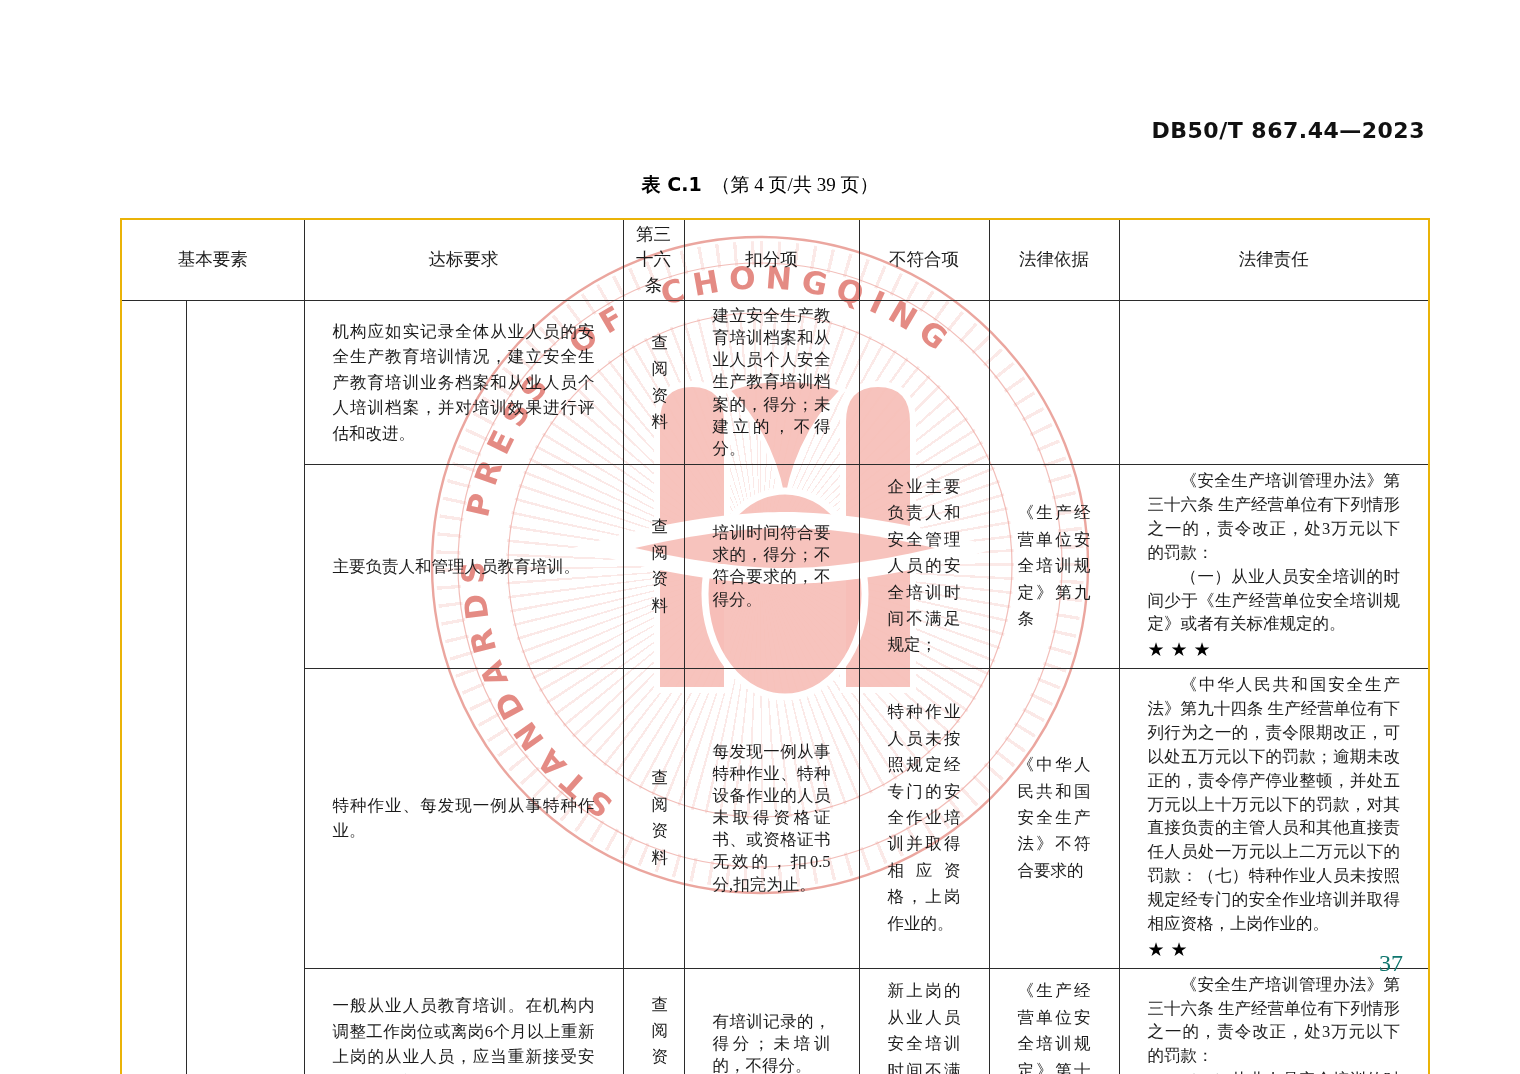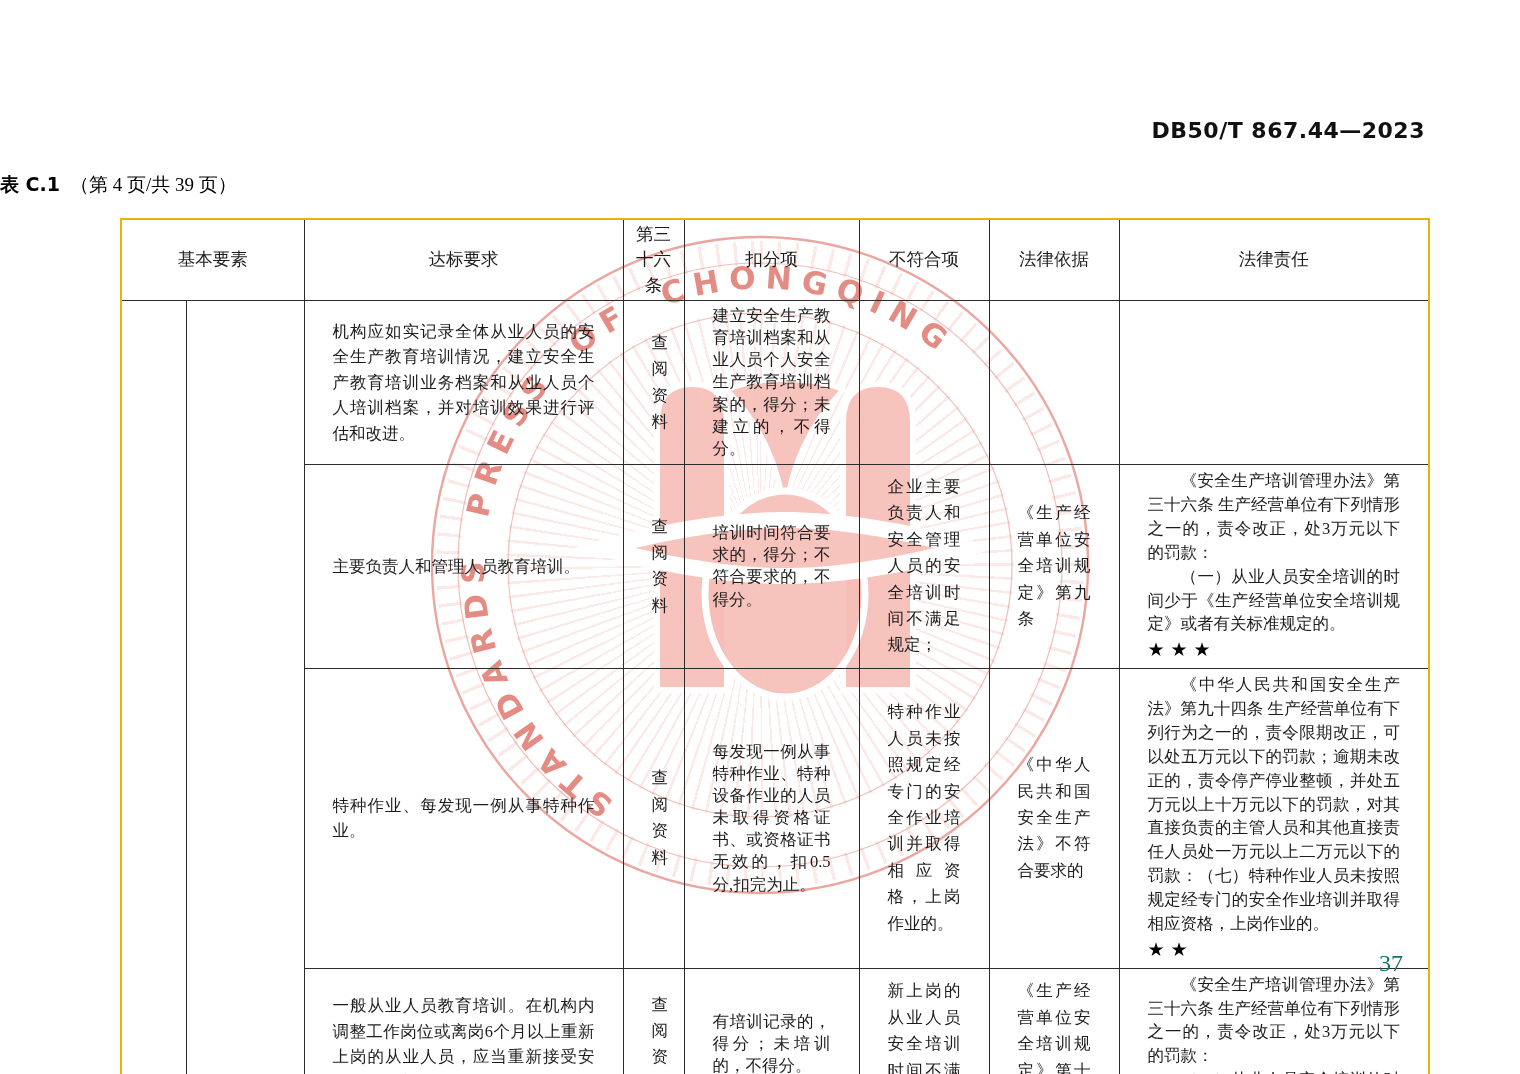--- a/index.html
+++ b/index.html
@@ -14,21 +14,21 @@
   }
 
   
   .doc-number {
     position:absolute; top:118px; right:95px; z-index:2;
     font-family:"DejaVu Sans", sans-serif;
     font-size:22px; font-weight:600; letter-spacing:0.5px; color:#111;margin-left:40px;
   }
   .table-title {
     position:absolute; top:172px; left:0; width:100%; z-index:2;
-    font-size:19px; color:#000;
+    text-align:center; font-size:19px; color:#000;
   }
   .table-title .t-label { font-family:"DejaVu Sans", sans-serif; font-weight:700; margin-right:10px; }
   .table-title .t-page { font-family:"Liberation Serif", serif; }
   .page-number {
     position:absolute; top:950px; right:117px; z-index:2;
     font-size:24px; color:#0f766e;
   }
 
   
   .watermark { position:absolute; left:430px; top:235px; width:660px; height:660px; z-index:0; }

